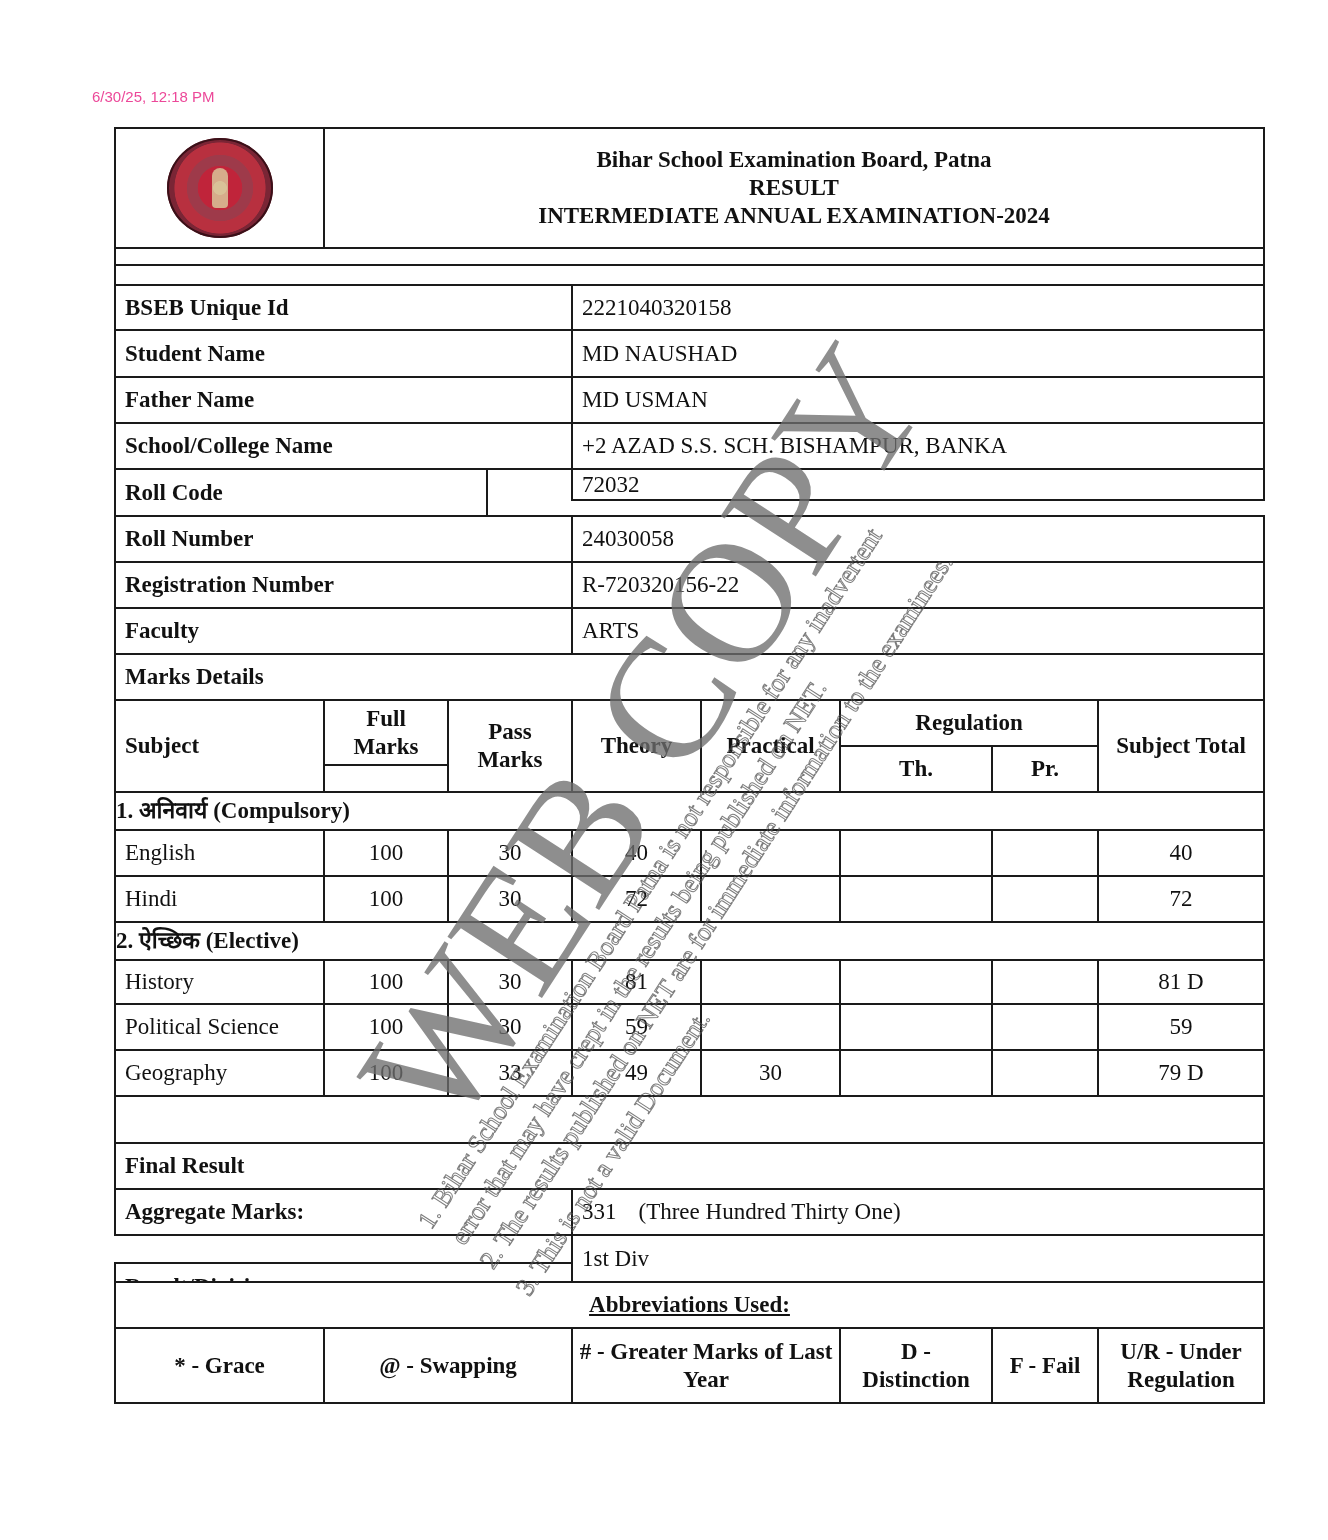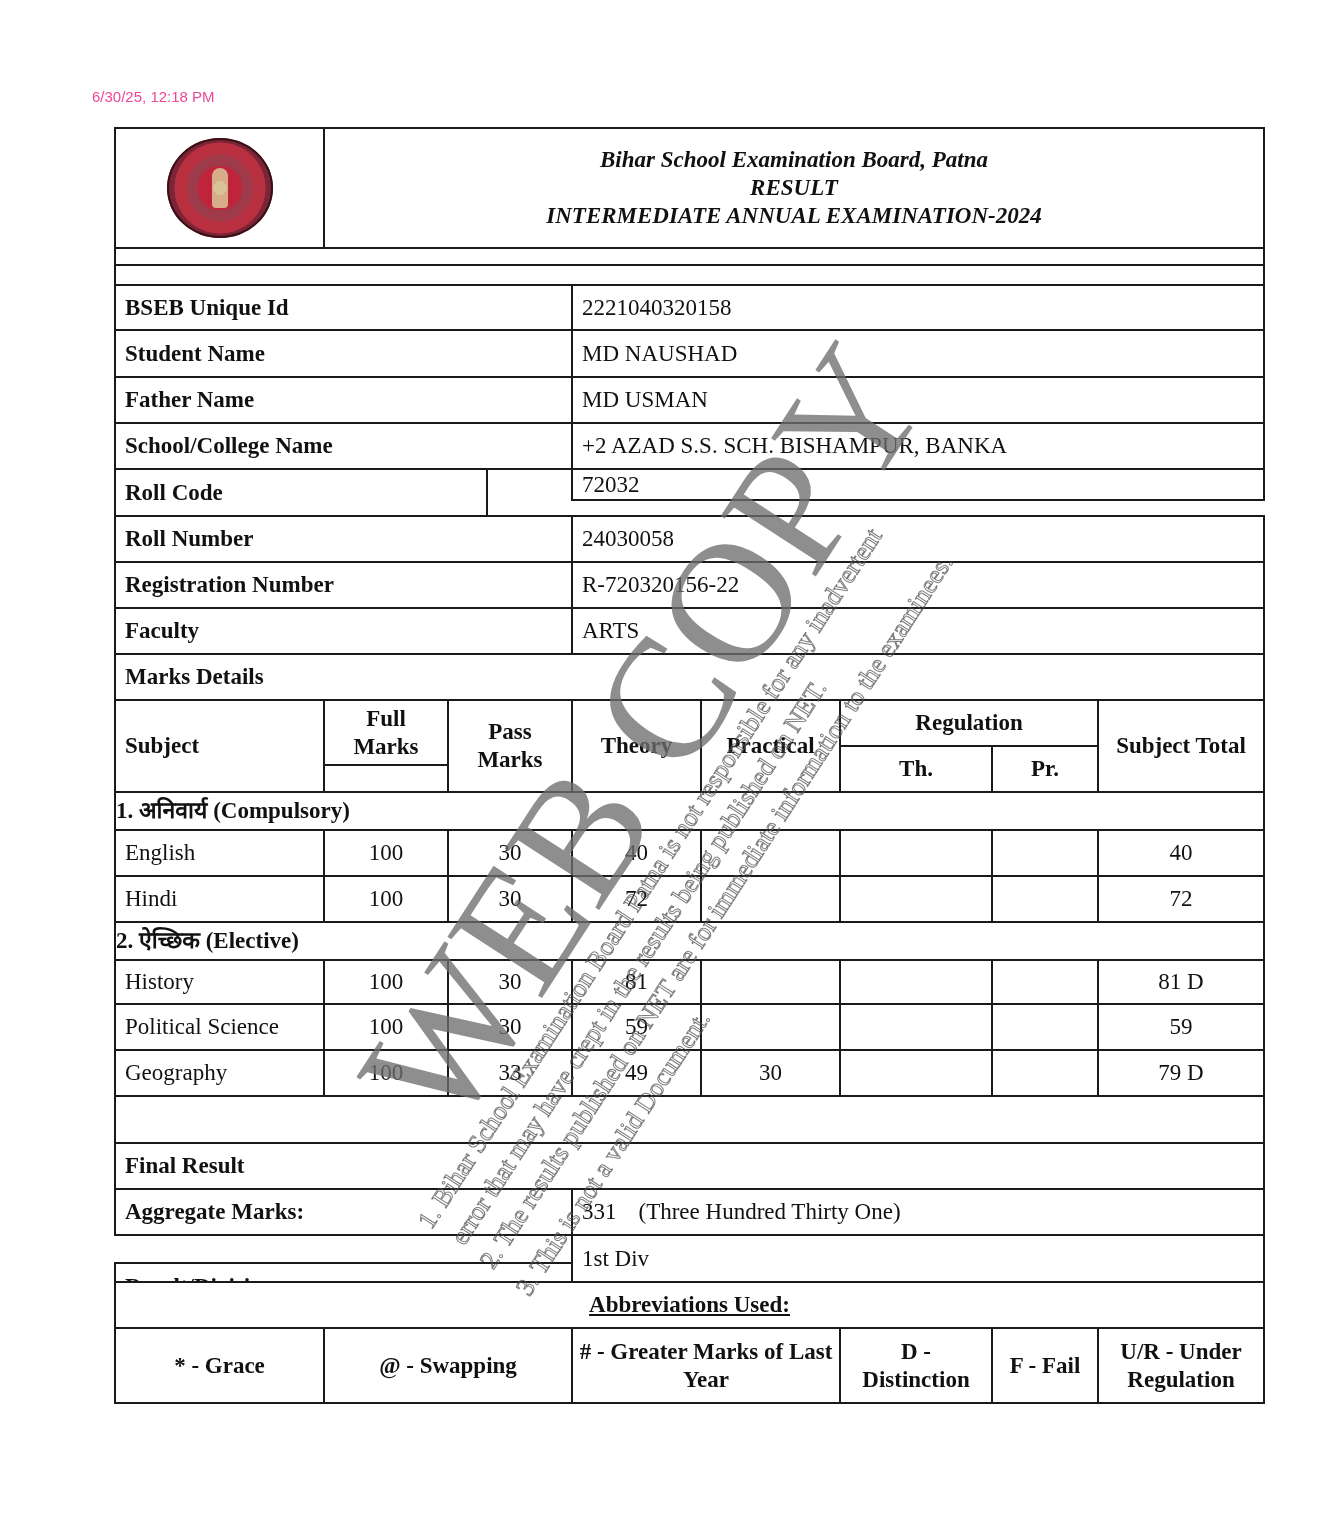--- a/index.html
+++ b/index.html
@@ -29,21 +29,21 @@
 </head>
 <body>
 
 <div class="ts">6/30/25, 12:18 PM</div>
 
 <div class="sheet">
 
   <div class="cell c" style="left:0;top:0;width:211px;height:122px;">
     <div class="logo"></div>
   </div>
-  <div class="cell hdr-title" style="left:209px;top:0;width:942px;height:122px;font-style:italic;">
+  <div class="cell hdr-title" style="left:209px;top:0;width:942px;height:122px;">
     <div>Bihar School Examination Board, Patna</div>
     <div>RESULT</div>
     <div>INTERMEDIATE ANNUAL EXAMINATION-2024</div>
   </div>
   <div class="cell" style="left:0;top:120px;width:1151px;height:19px;"></div>
   <div class="cell" style="left:0;top:137px;width:1151px;height:22px;"></div>
 
   <div id="info-rows">
       <div class="cell l b" style="left: 0px; top: 157px; width: 459px; height: 47px;">BSEB Unique Id</div>
       <div class="cell l" style="left: 457px; top: 157px; width: 694px; height: 47px;">2221040320158</div>

